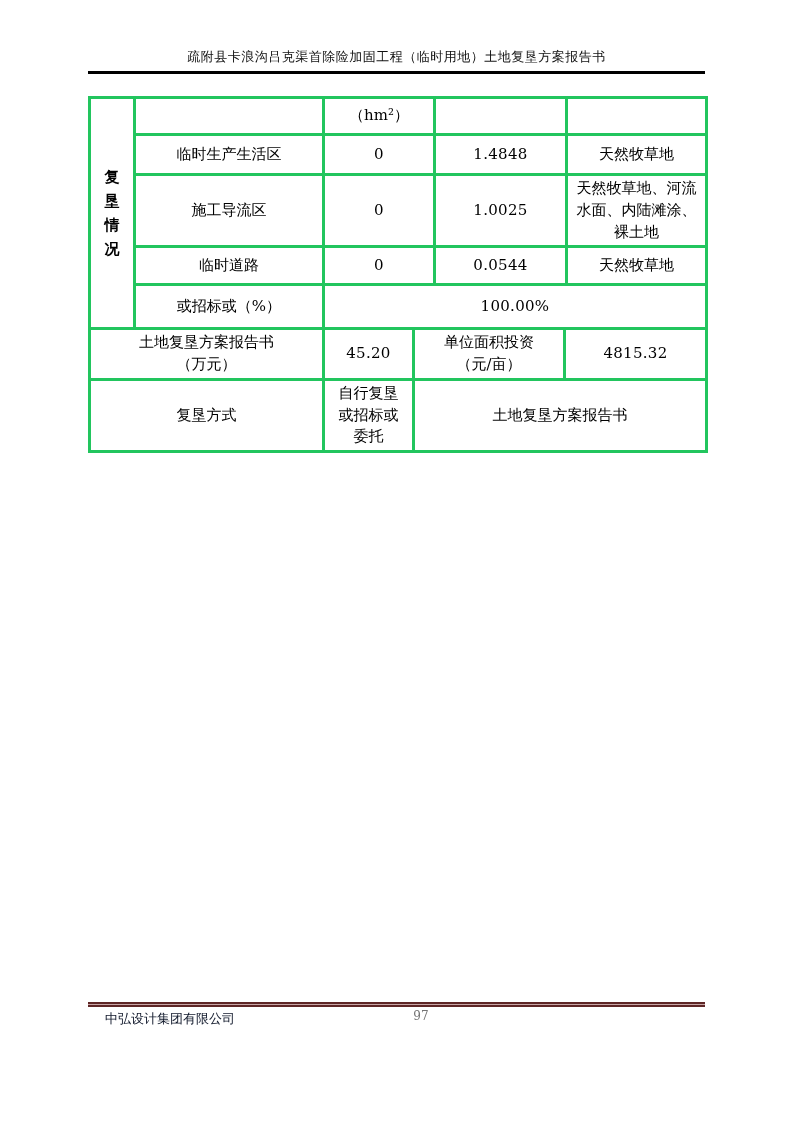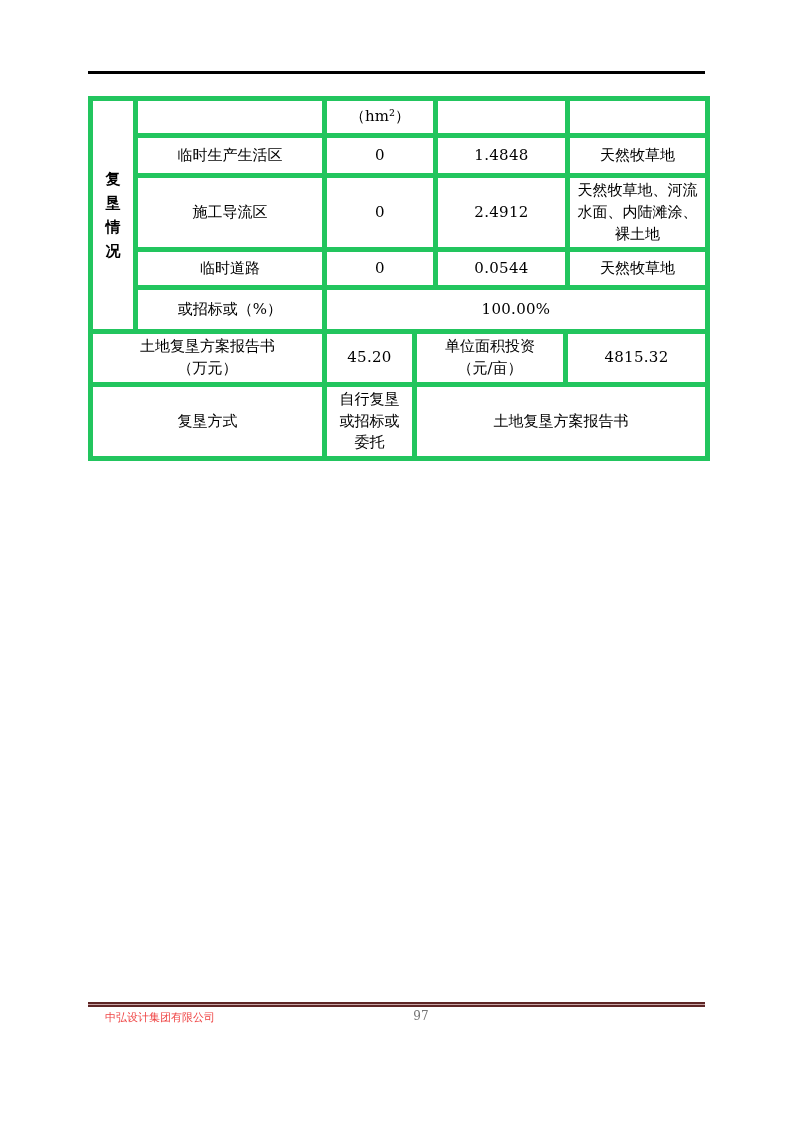--- a/index.html
+++ b/index.html
@@ -40,21 +40,21 @@
   table.recl {
     position: absolute;
     top: 96px;
     left: 88px;
     width: 617px;
     border-collapse: collapse;
     table-layout: fixed;
     font-size: 15px;
   }
   table.recl td {
-    border: 5px solid #22c55e;
+    border: 3px solid #22c55e;
     text-align: center;
     vertical-align: middle;
     white-space: pre-line;
     line-height: 1.45;
     padding: 2px 3px;
   }
   td.section-cell {
     vertical-align: top;
     padding-top: 7px;
   }
@@ -76,38 +76,39 @@
     top: 1002px;
     left: 88px;
     width: 617px;
   }
   .footer-rule .bar-thick { height: 2px; background: #5e2626; }
   .footer-rule .bar-light { height: 1px; background: #c9a6a6; }
   .footer-company {
     position: absolute;
     top: 1010px;
     left: 105px;
-    font-size: 11px;
-    color: #ef4444;
+    font-size: 13px;
+    color: #0f172a;
   }
   .footer-page {
     position: absolute;
     top: 1009px;
     left: 391px;
     width: 60px;
     text-align: center;
     font-size: 12px;
     color: #737373;
   }
 </style>
 </head>
 <body>
 
 <div class="page">
 
+  <div class="header-title">疏附县卡浪沟吕克渠首除险加固工程（临时用地）土地复垦方案报告书</div>
   <div class="header-rule"></div>
 
   <table class="recl">
     <colgroup>
       <col style="width:45px">
         <col style="width:189px">
         <col style="width:90px">
       <col style="width:21px">
         <col style="width:130px">
         <col style="width:2px">
@@ -125,21 +126,21 @@
       </tr>
       <tr style="height:40px">
         <td>临时生产生活区</td>
         <td colspan="2" class="num">0</td>
         <td colspan="2" class="num">1.4848</td>
         <td>天然牧草地</td>
       </tr>
       <tr style="height:64px">
         <td>施工导流区</td>
         <td colspan="2" class="num">0</td>
-        <td colspan="2" class="num">2.4912</td>
+        <td colspan="2" class="num">1.0025</td>
         <td>天然牧草地、河流
 水面、内陆滩涂、
 裸土地</td>
       </tr>
       <tr style="height:38px">
         <td>临时道路</td>
         <td colspan="2" class="num">0</td>
         <td colspan="2" class="num">0.0544</td>
         <td>天然牧草地</td>
       </tr>

